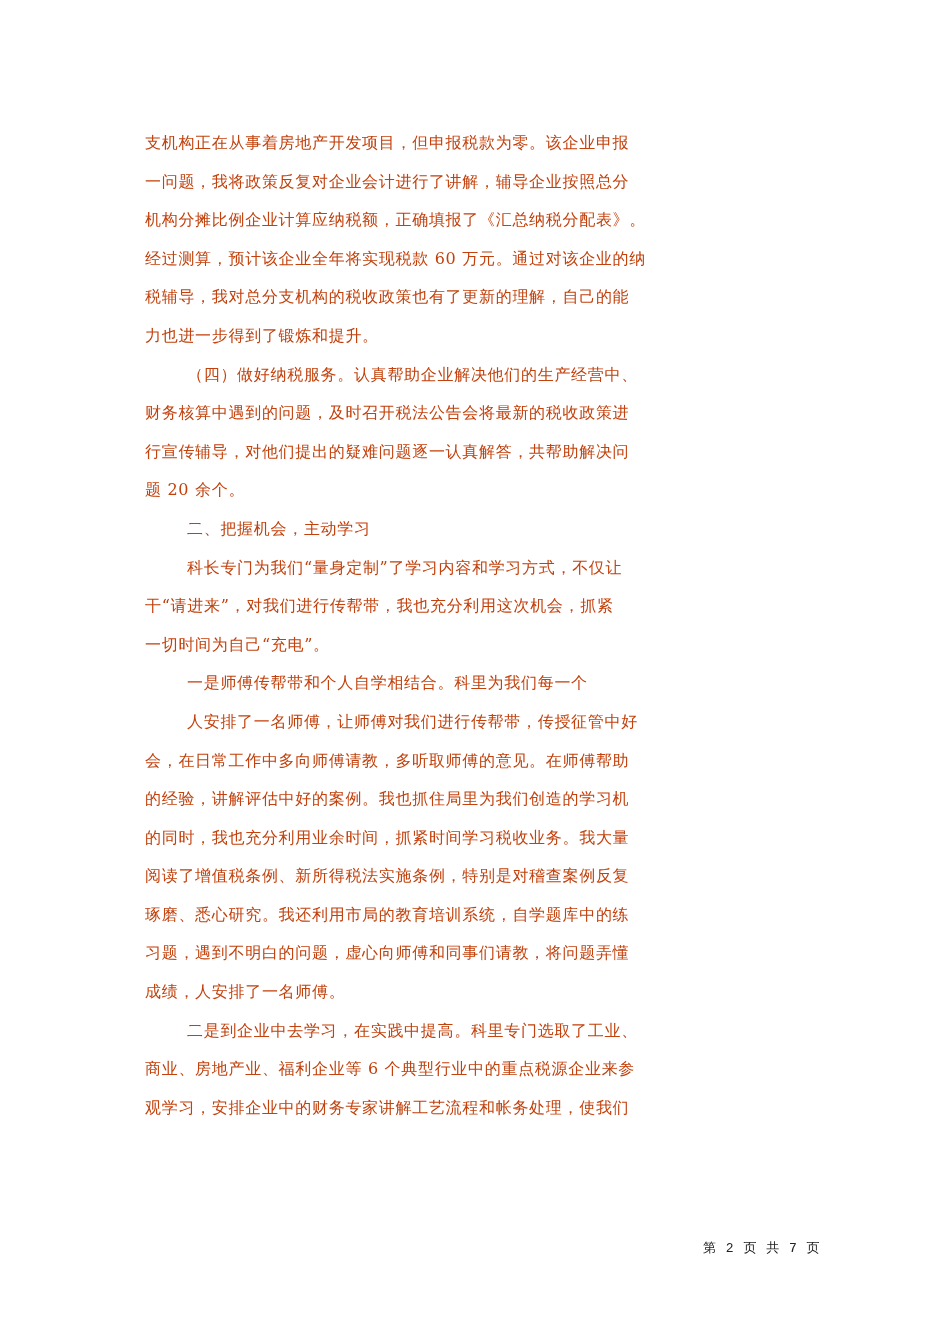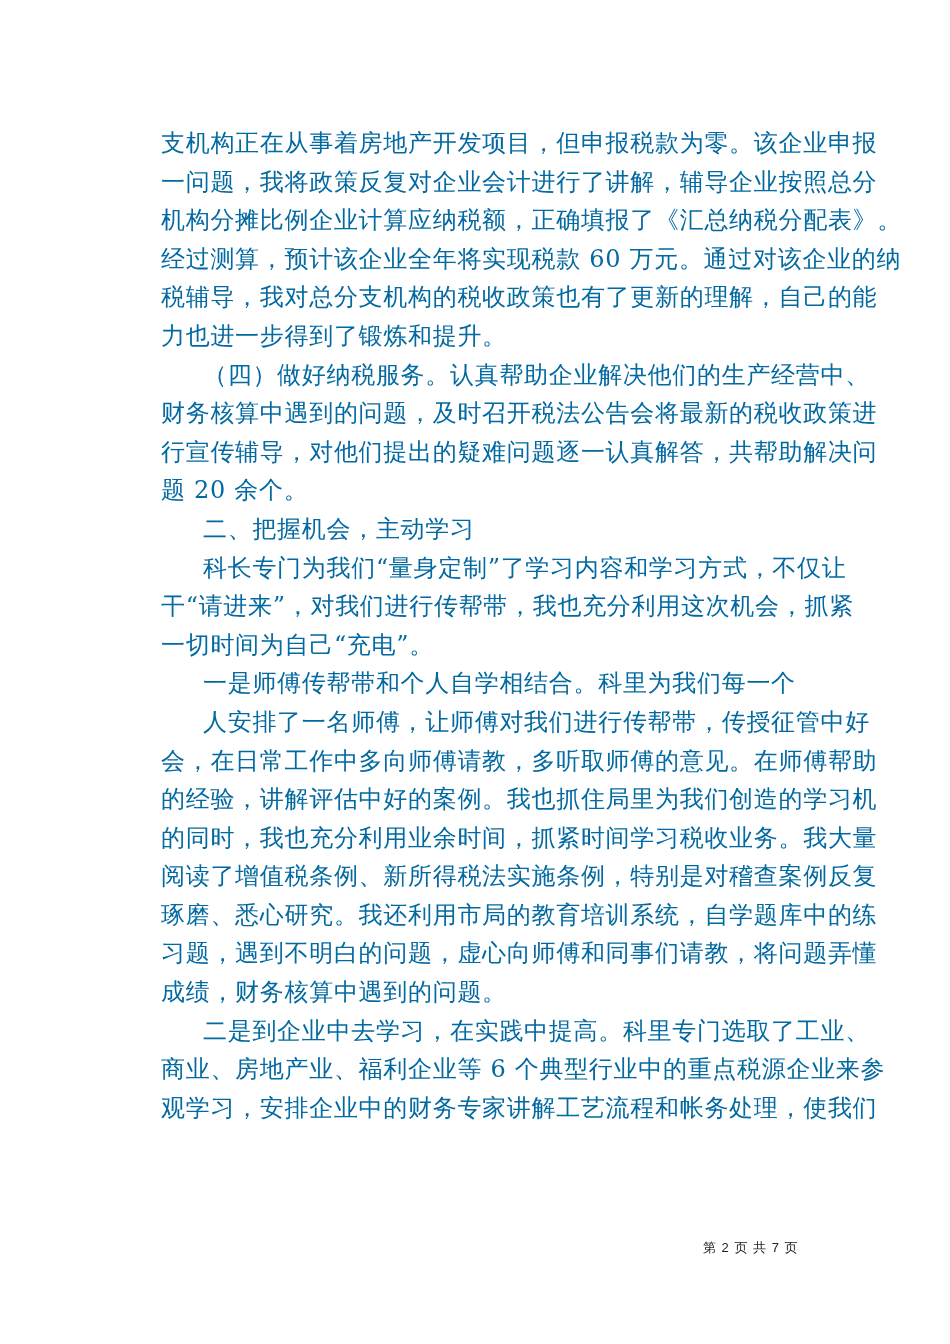--- a/index.html
+++ b/index.html
@@ -1,28 +1,28 @@
 <!DOCTYPE html>
 <html><head>
 <meta charset="utf-8">
 <style>
   html, body { margin: 0; padding: 0; background: #ffffff; }
   body { width: 950px; height: 1344px; position: relative; overflow: hidden; }
   .page { position: absolute; left: 0; top: 0; width: 950px; height: 1344px; background: #fff; }
   .body-text {
-    position: absolute; left: 161px; top: 124px; width: 662px;
+    position: absolute; left: 145px; top: 124px; width: 662px;
     font-family: "DejaVu Serif", "Liberation Serif", serif;
-    font-size: 24px; line-height: 38.6px; color: #0369a1;
+    font-size: 16px; line-height: 38.6px; color: #c2410c;
     letter-spacing: 0.7px;
   }
   .line { display: block; white-space: nowrap; height: 38.6px; }
   .indent { padding-left: 42px; }
   .footer {
     position: absolute; left: 703px; top: 1239px;
-    font-family: Liberation Sans, sans-serif;
+    font-family: Liberation Mono, monospace;
     font-size: 13px; color: #222; letter-spacing: 1px;
   }
 </style>
 </head>
 <body>
 
 <div class="page">
   <div class="body-text" id="body-text">
     <span class="line">支机构正在从事着房地产开发项目，但申报税款为零。该企业申报</span>
     <span class="line">一问题，我将政策反复对企业会计进行了讲解，辅导企业按照总分</span>
@@ -39,20 +39,20 @@
     <span class="line">干“请进来”，对我们进行传帮带，我也充分利用这次机会，抓紧</span>
     <span class="line">一切时间为自己“充电”。</span>
     <span class="line indent">一是师傅传帮带和个人自学相结合。科里为我们每一个</span>
     <span class="line indent">人安排了一名师傅，让师傅对我们进行传帮带，传授征管中好</span>
     <span class="line">会，在日常工作中多向师傅请教，多听取师傅的意见。在师傅帮助</span>
     <span class="line">的经验，讲解评估中好的案例。我也抓住局里为我们创造的学习机</span>
     <span class="line">的同时，我也充分利用业余时间，抓紧时间学习税收业务。我大量</span>
     <span class="line">阅读了增值税条例、新所得税法实施条例，特别是对稽查案例反复</span>
     <span class="line">琢磨、悉心研究。我还利用市局的教育培训系统，自学题库中的练</span>
     <span class="line">习题，遇到不明白的问题，虚心向师傅和同事们请教，将问题弄懂</span>
-    <span class="line">成绩，财务核算中遇到的问题。</span>
+    <span class="line">成绩，人安排了一名师傅。</span>
     <span class="line indent">二是到企业中去学习，在实践中提高。科里专门选取了工业、</span>
     <span class="line">商业、房地产业、福利企业等 6 个典型行业中的重点税源企业来参</span>
     <span class="line">观学习，安排企业中的财务专家讲解工艺流程和帐务处理，使我们</span>
   </div>
 
   <div class="footer">第 2 页 共 7 页</div>
 </div>
 
 </body></html>

